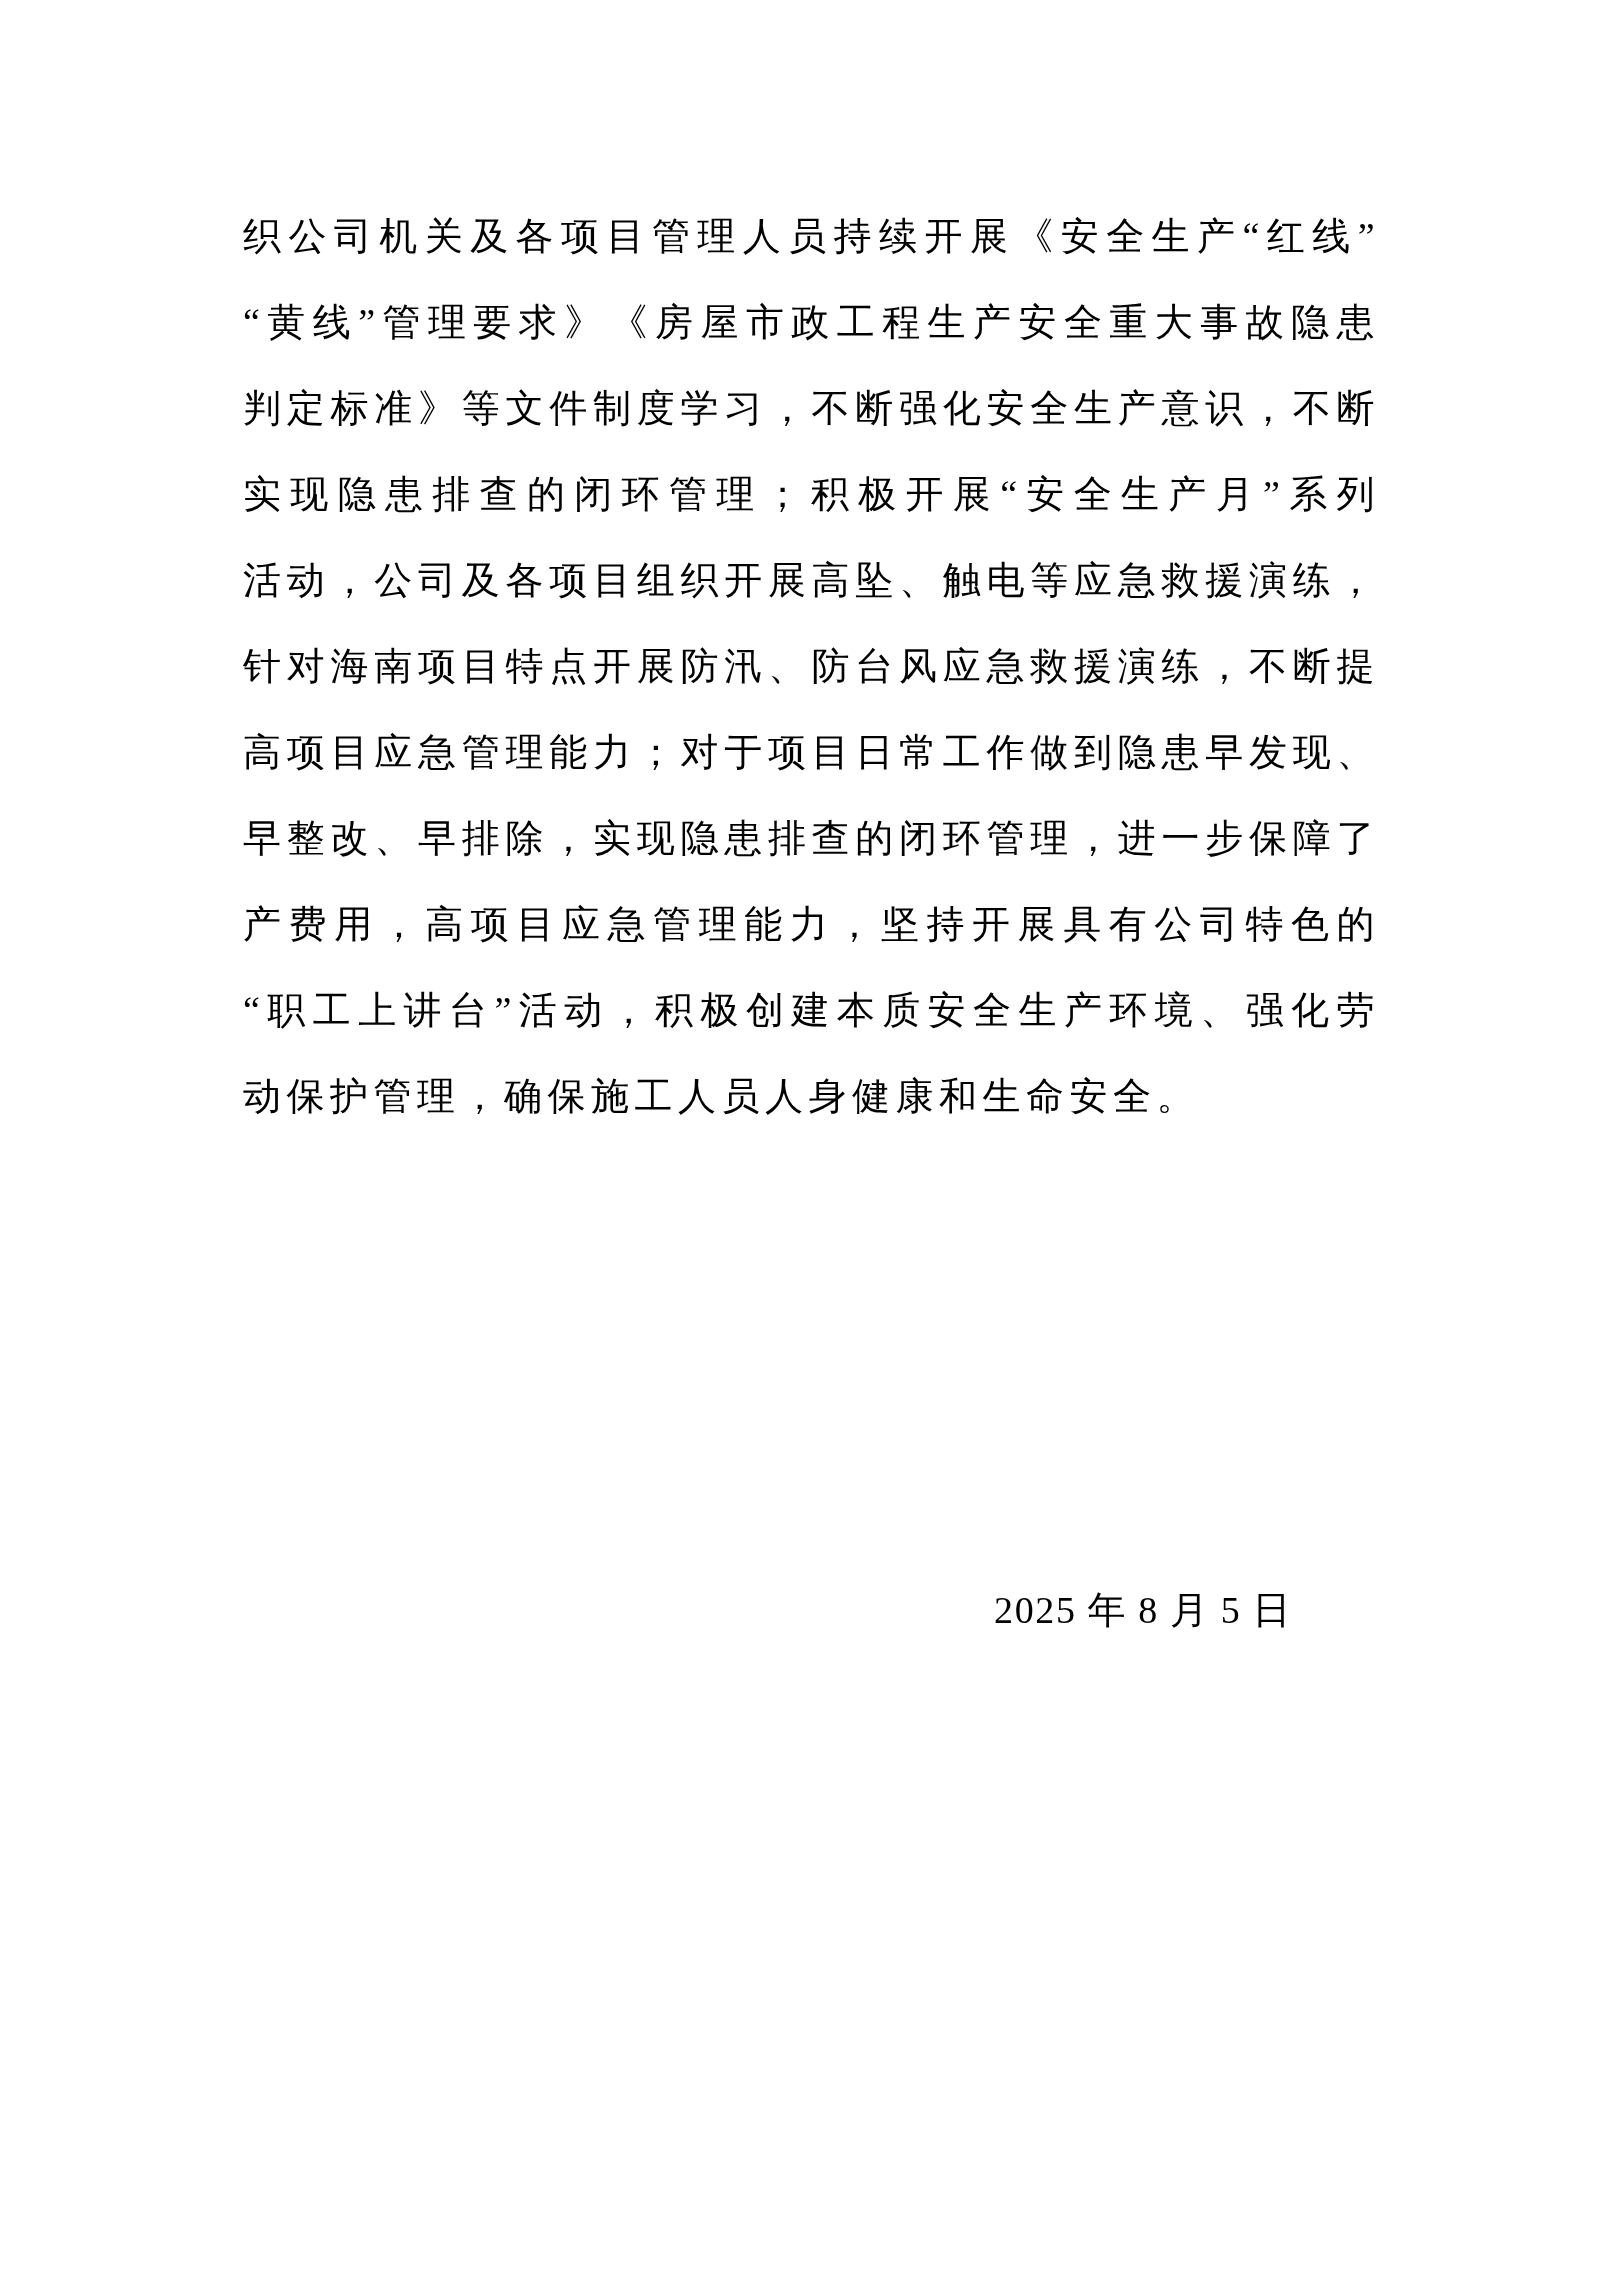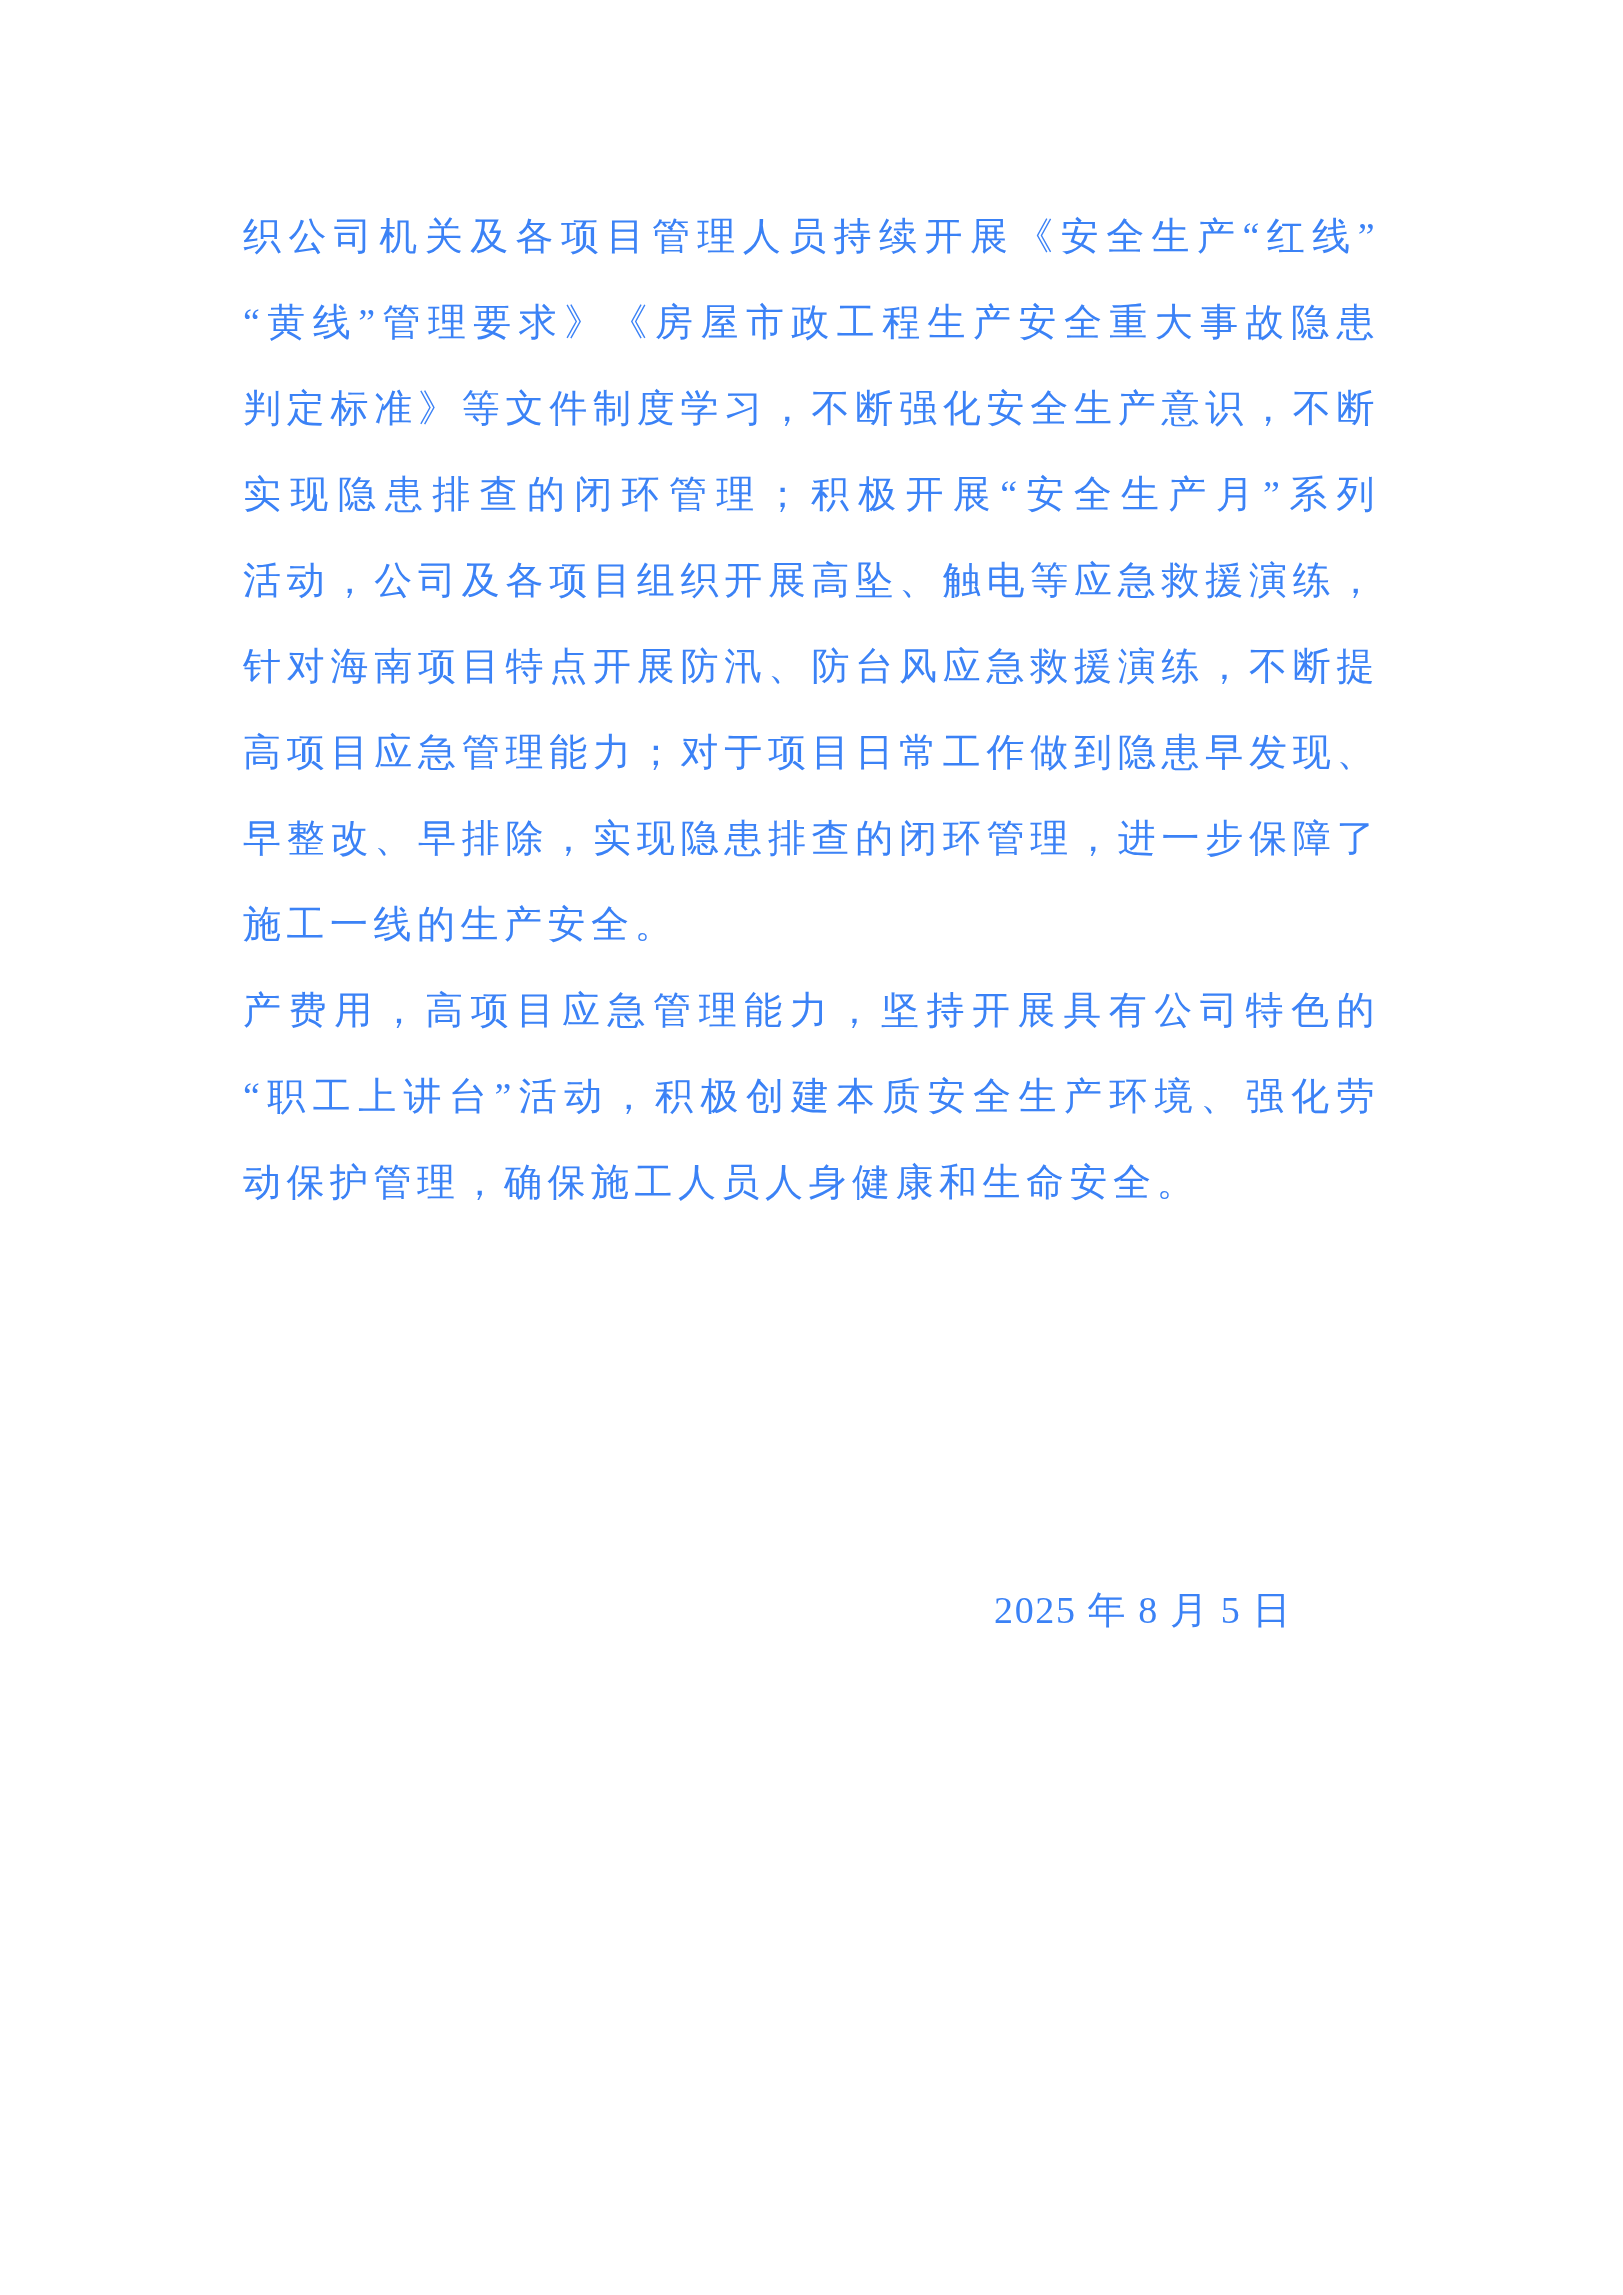--- a/index.html
+++ b/index.html
@@ -5,21 +5,21 @@
   html, body {
     margin: 0;
     padding: 0;
     background: #ffffff;
   }
   .page {
     position: relative;
     width: 1623px;
     height: 2295px;
     background: #ffffff;
-    color: #3b82f6;
+    color: #000000;
     font-family: "Liberation Serif", "DejaVu Serif", serif;
     overflow: hidden;
   }
   .body-text {
     position: absolute;
     left: 243px;
     top: 193px;
     width: 1137px;
   }
   .line {
@@ -70,21 +70,20 @@
 
     <div>
       <div class="line">织公司机关及各项目管理人员持续开展《安全生产“红线”</div>
       <div class="line">“黄线”管理要求》《房屋市政工程生产安全重大事故隐患</div>
       <div class="line">判定标准》等文件制度学习，不断强化安全生产意识，不断</div>
       <div class="line">实现隐患排查的闭环管理；积极开展“安全生产月”系列</div>
       <div class="line">活动，公司及各项目组织开展高坠、触电等应急救援演练，</div>
       <div class="line">针对海南项目特点开展防汛、防台风应急救援演练，不断提</div>
       <div class="line">高项目应急管理能力；对于项目日常工作做到隐患早发现、</div>
       <div class="line">早整改、早排除，实现隐患排查的闭环管理，进一步保障了</div>
-      <div class="line end">施工一线的生产安全。</div>
     </div>
 
     <div>
       <div class="line">产费用，高项目应急管理能力，坚持开展具有公司特色的</div>
       <div class="line">“职工上讲台”活动，积极创建本质安全生产环境、强化劳</div>
       <div class="line end">动保护管理，确保施工人员人身健康和生命安全。</div>
     </div>
 
   </div>
 

